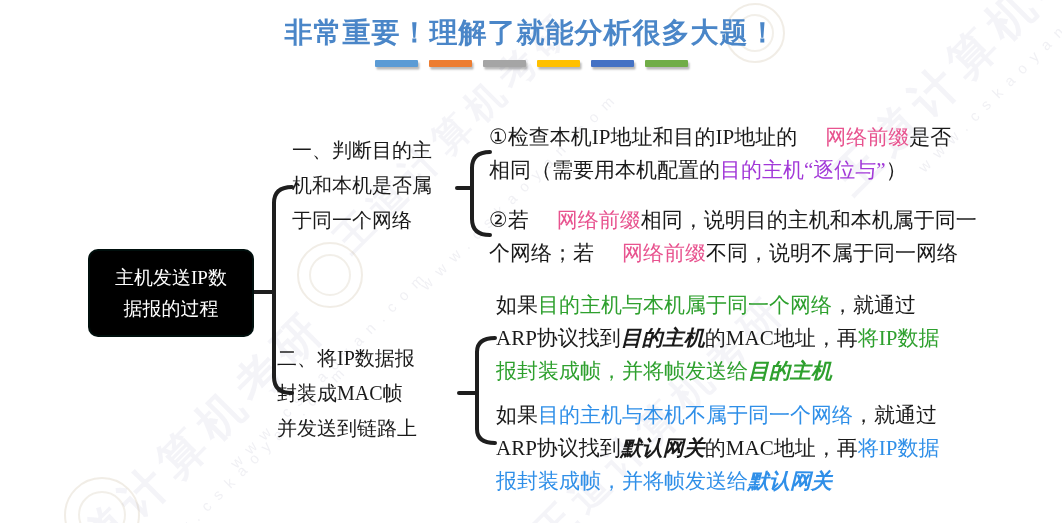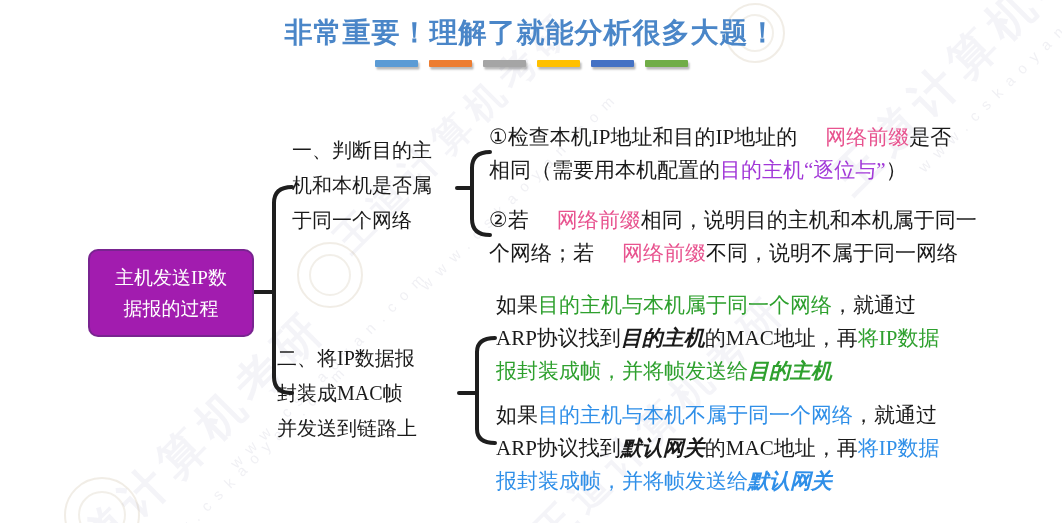--- a/index.html
+++ b/index.html
@@ -100,21 +100,21 @@
       <path d="M292 187 Q274 187 274 203 V377 Q274 393 292 393"></path>
 
       <path d="M457 188 H472"></path>
       <path d="M490 152 Q472 152 472 168 V219 Q472 235 490 235"></path>
 
       <path d="M459 393 H477"></path>
       <path d="M495 338 Q477 338 477 352 V429 Q477 443 495 443"></path>
     </g>
   </svg>
 
-  <div class="root-node" style="background: #a21caf; font-family: Liberation Serif, serif;">主机发送IP数
+  <div class="root-node" style="background: #000000; font-family: Liberation Serif, serif;">主机发送IP数
 据报的过程</div>
 
   <div class="branch-label" style="left:277px;top:341px;">二、将IP数据报
 封装成MAC帧
 并发送到链路上</div>
   <div class="branch-label" style="left:292px;top:133px;">一、判断目的主
 机和本机是否属
 于同一个网络</div>
 
   <div class="leaf-block" style="left:489px;top:121px;width:565px;"><span>①检查本机IP地址和目的IP地址的</span><span class="s-pink">网络前缀</span><span>是否

